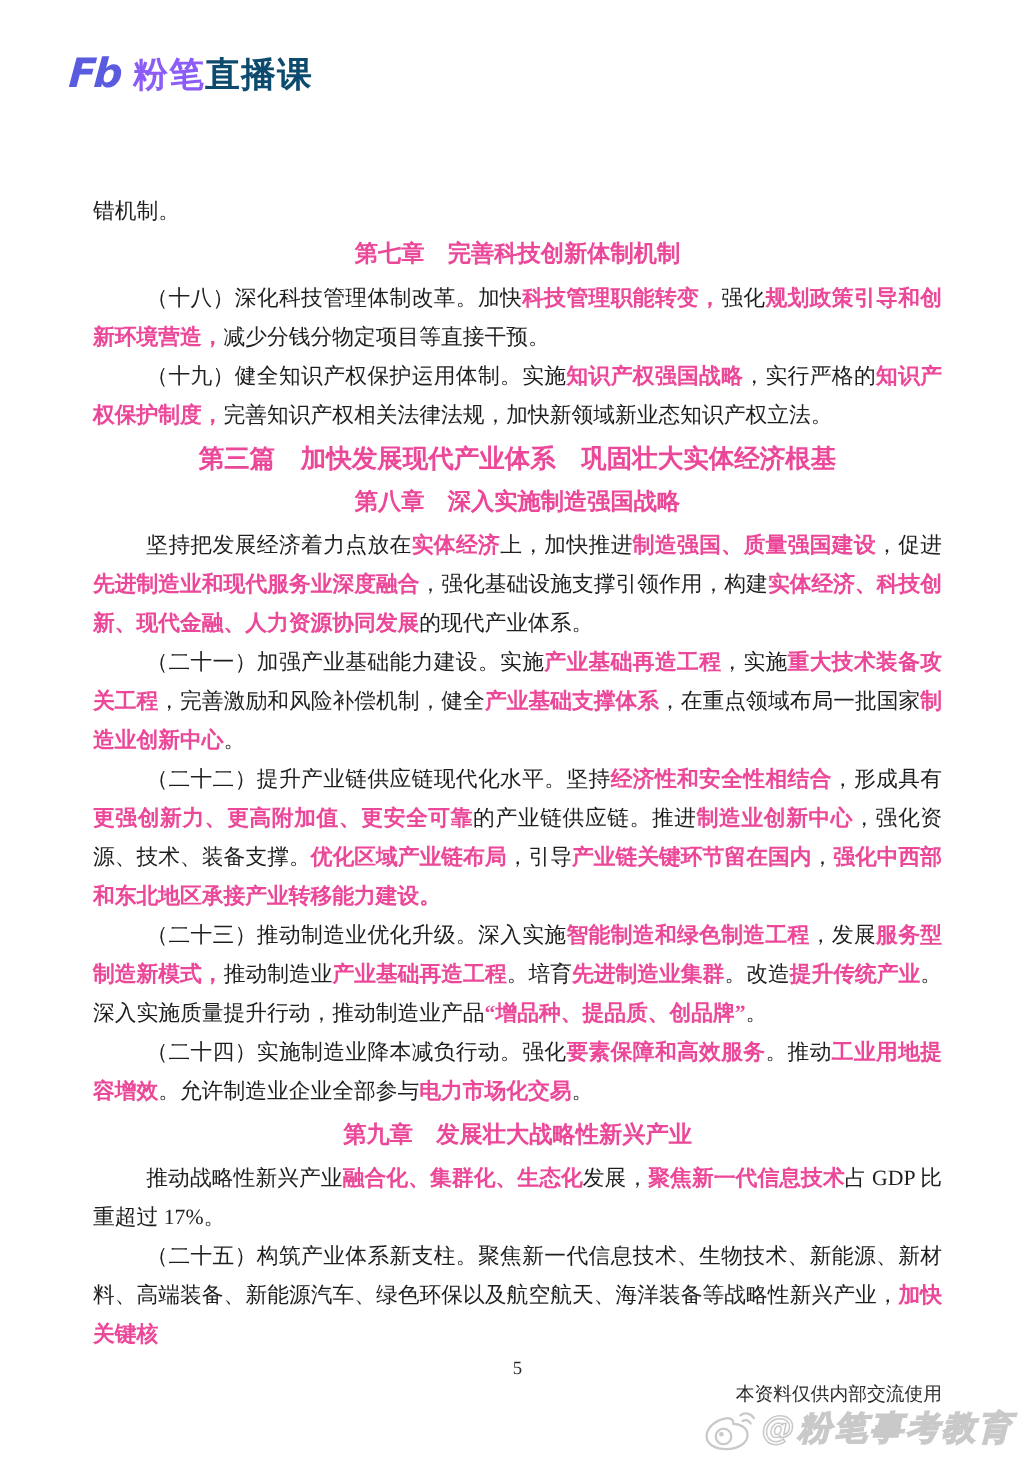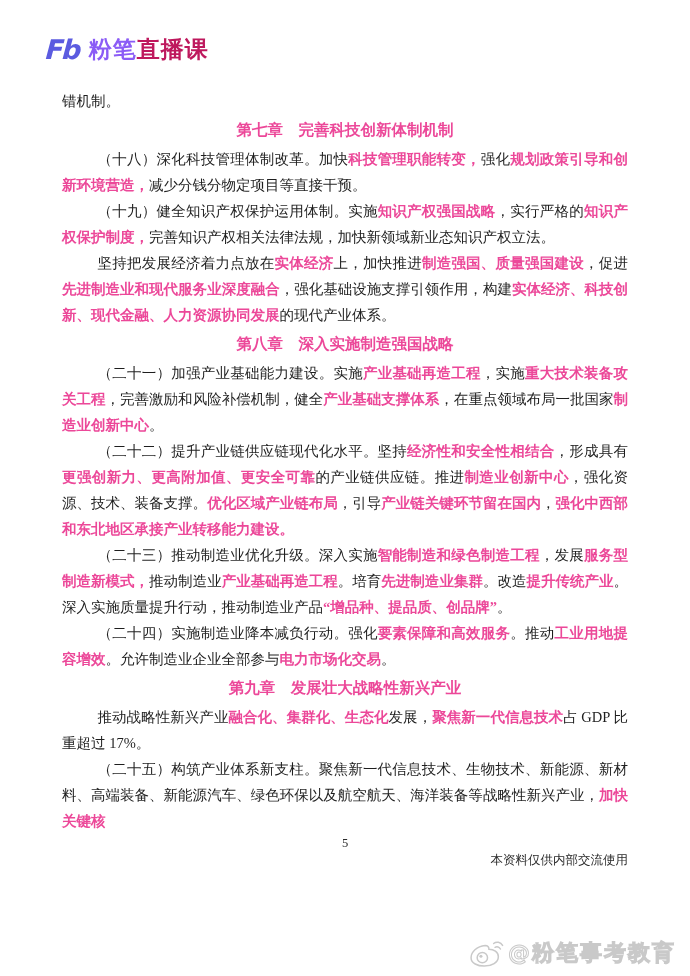--- a/index.html
+++ b/index.html
@@ -36,21 +36,21 @@
     position: absolute;
     top: 88px;
     left: 62px;
     width: 566px;
     font-size: 14.5px;
     line-height: 26px;
     text-align: justify;
   }
   .block { margin: 0; }
   .p { text-indent: 2.45em; }
-  .p-continue { text-indent: 0; }
+  .p-continue { text-indent: 0; margin-top: 40px; }
   .heading-chapter {
     text-align: center;
     font-weight: bold;
     font-size: 15.5px;
     color: #000;
     margin: 3px 0;
   }
   .heading-part {
     text-align: center;
     font-weight: bold;
@@ -70,53 +70,55 @@
     text-align: right;
     font-size: 12.5px;
     line-height: 17px;
     color: #2b2b2b;
   }
   .watermark {
     position: absolute;
     right: 14px;
     bottom: 8px;
     display: flex;
-    align-items: flex-end;
+    align-items: center;
     gap: 1px;
+    font-style: italic;
   }
   .watermark-text {
     font-family: "DejaVu Sans", "Liberation Sans", sans-serif;
     font-size: 22px;
     font-weight: 700;
     letter-spacing: 2px;
     color: #ffffff;
     -webkit-text-stroke: 1px #c9c9c9;
     text-stroke: 1px #c9c9c9;
   }
   .watermark svg { display: block; }
 </style>
 </head>
 <body>
 
 <div class="page">
 
   <div class="logo">
     <span class="logo-mark" style="color:#5b5be0">Fb</span>
     <span class="logo-cn" style="color:#8b5cf6">粉笔</span>
-    <span class="logo-cn" style="color:#be185d">直播课</span>
+    <span class="logo-cn" style="color:#0c4a6e">直播课</span>
   </div>
 
   <div class="doc">
 
     <div class="block p-continue"><span>错机制。</span></div>
       <div class="block heading-chapter"><span class="bold">第七章　完善科技创新体制机制</span></div>
       <div class="block p"><span>（十八）深化科技管理体制改革。加快</span><span class="bold">科技管理职能转变，</span><span>强化</span><span class="bold">规划政策引导和创新环境营造，</span><span>减少分钱分物定项目等直接干预。</span></div>
       <div class="block p"><span>（十九）健全知识产权保护运用体制。实施</span><span class="bold">知识产权强国战略</span><span>，实行严格的</span><span class="bold">知识产权保护制度，</span><span>完善知识产权相关法律法规，加快新领域新业态知识产权立法。</span></div>
+      <div class="block heading-part"><span class="bold">第三篇　加快发展现代产业体系　巩固壮大实体经济根基</span></div>
+      <div class="block heading-chapter"><span class="bold">第八章　深入实施制造强国战略</span></div>
       <div class="block p"><span>坚持把发展经济着力点放在</span><span class="bold">实体经济</span><span>上，加快推进</span><span class="bold">制造强国、质量强国建设</span><span>，促进</span><span class="bold">先进制造业和现代服务业深度融合</span><span>，强化基础设施支撑引领作用，构建</span><span class="bold">实体经济、科技创新、现代金融、人力资源协同发展</span><span>的现代产业体系。</span></div>
-      <div class="block heading-chapter"><span class="bold">第八章　深入实施制造强国战略</span></div>
       <div class="block p"><span>（二十一）加强产业基础能力建设。实施</span><span class="bold">产业基础再造工程</span><span>，实施</span><span class="bold">重大技术装备攻关工程</span><span>，完善激励和风险补偿机制，健全</span><span class="bold">产业基础支撑体系</span><span>，在重点领域布局一批国家</span><span class="bold">制造业创新中心</span><span>。</span></div>
       <div class="block p"><span>（二十二）提升产业链供应链现代化水平。坚持</span><span class="bold">经济性和安全性相结合</span><span>，形成具有</span><span class="bold">更强创新力、更高附加值、更安全可靠</span><span>的产业链供应链。推进</span><span class="bold">制造业创新中心</span><span>，强化资源、技术、装备支撑。</span><span class="bold">优化区域产业链布局</span><span>，引导</span><span class="bold">产业链关键环节留在国内</span><span>，</span><span class="bold">强化中西部和东北地区承接产业转移能力建设。</span></div>
       <div class="block p"><span>（二十三）推动制造业优化升级。深入实施</span><span class="bold">智能制造和绿色制造工程</span><span>，发展</span><span class="bold">服务型制造新模式，</span><span>推动制造业</span><span class="bold">产业基础再造工程</span><span>。培育</span><span class="bold">先进制造业集群</span><span>。改造</span><span class="bold">提升传统产业</span><span>。深入实施质量提升行动，推动制造业产品</span><span class="bold">“增品种、提品质、创品牌”</span><span>。</span></div>
       <div class="block p"><span>（二十四）实施制造业降本减负行动。强化</span><span class="bold">要素保障和高效服务</span><span>。推动</span><span class="bold">工业用地提容增效</span><span>。允许制造业企业全部参与</span><span class="bold">电力市场化交易</span><span>。</span></div>
       <div class="block heading-chapter"><span class="bold">第九章　发展壮大战略性新兴产业</span></div>
       <div class="block p"><span>推动战略性新兴产业</span><span class="bold">融合化、集群化、生态化</span><span>发展，</span><span class="bold">聚焦新一代信息技术</span><span>占 GDP 比重超过 17%。</span></div>
       <div class="block p"><span>（二十五）构筑产业体系新支柱。聚焦新一代信息技术、生物技术、新能源、新材料、高端装备、新能源汽车、绿色环保以及航空航天、海洋装备等战略性新兴产业，</span><span class="bold">加快关键核</span></div>
       <div class="page-number">5</div>
     <div class="footer-notice">本资料仅供内部交流使用</div>
   </div>

